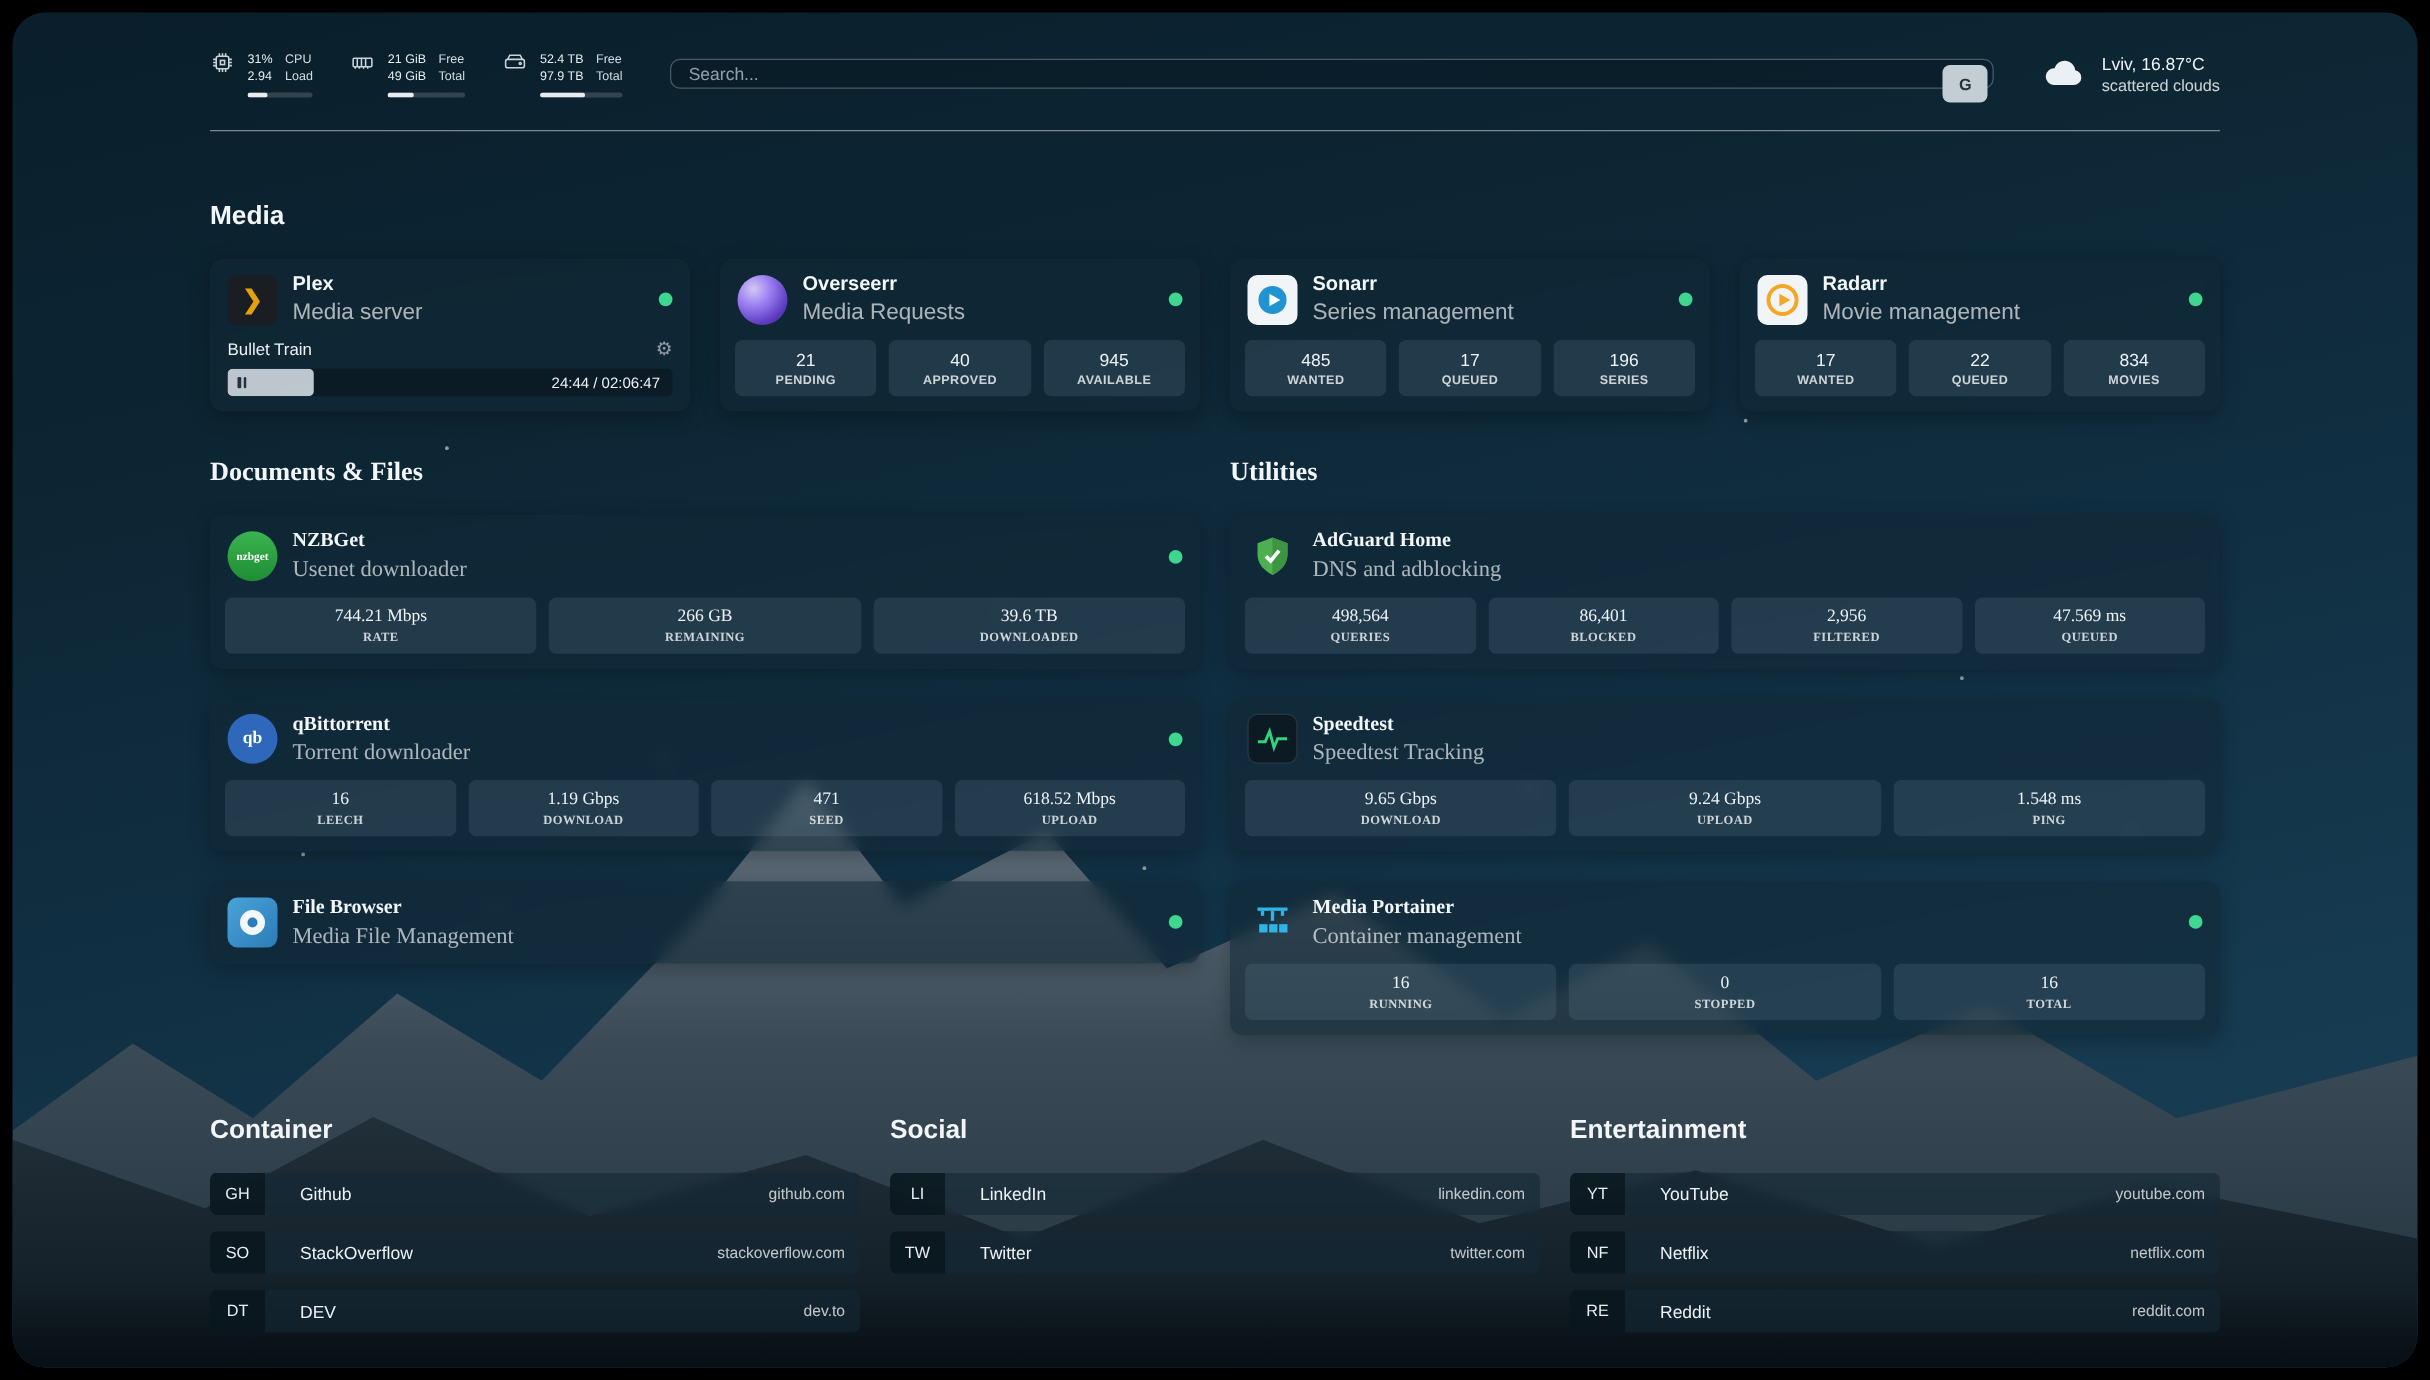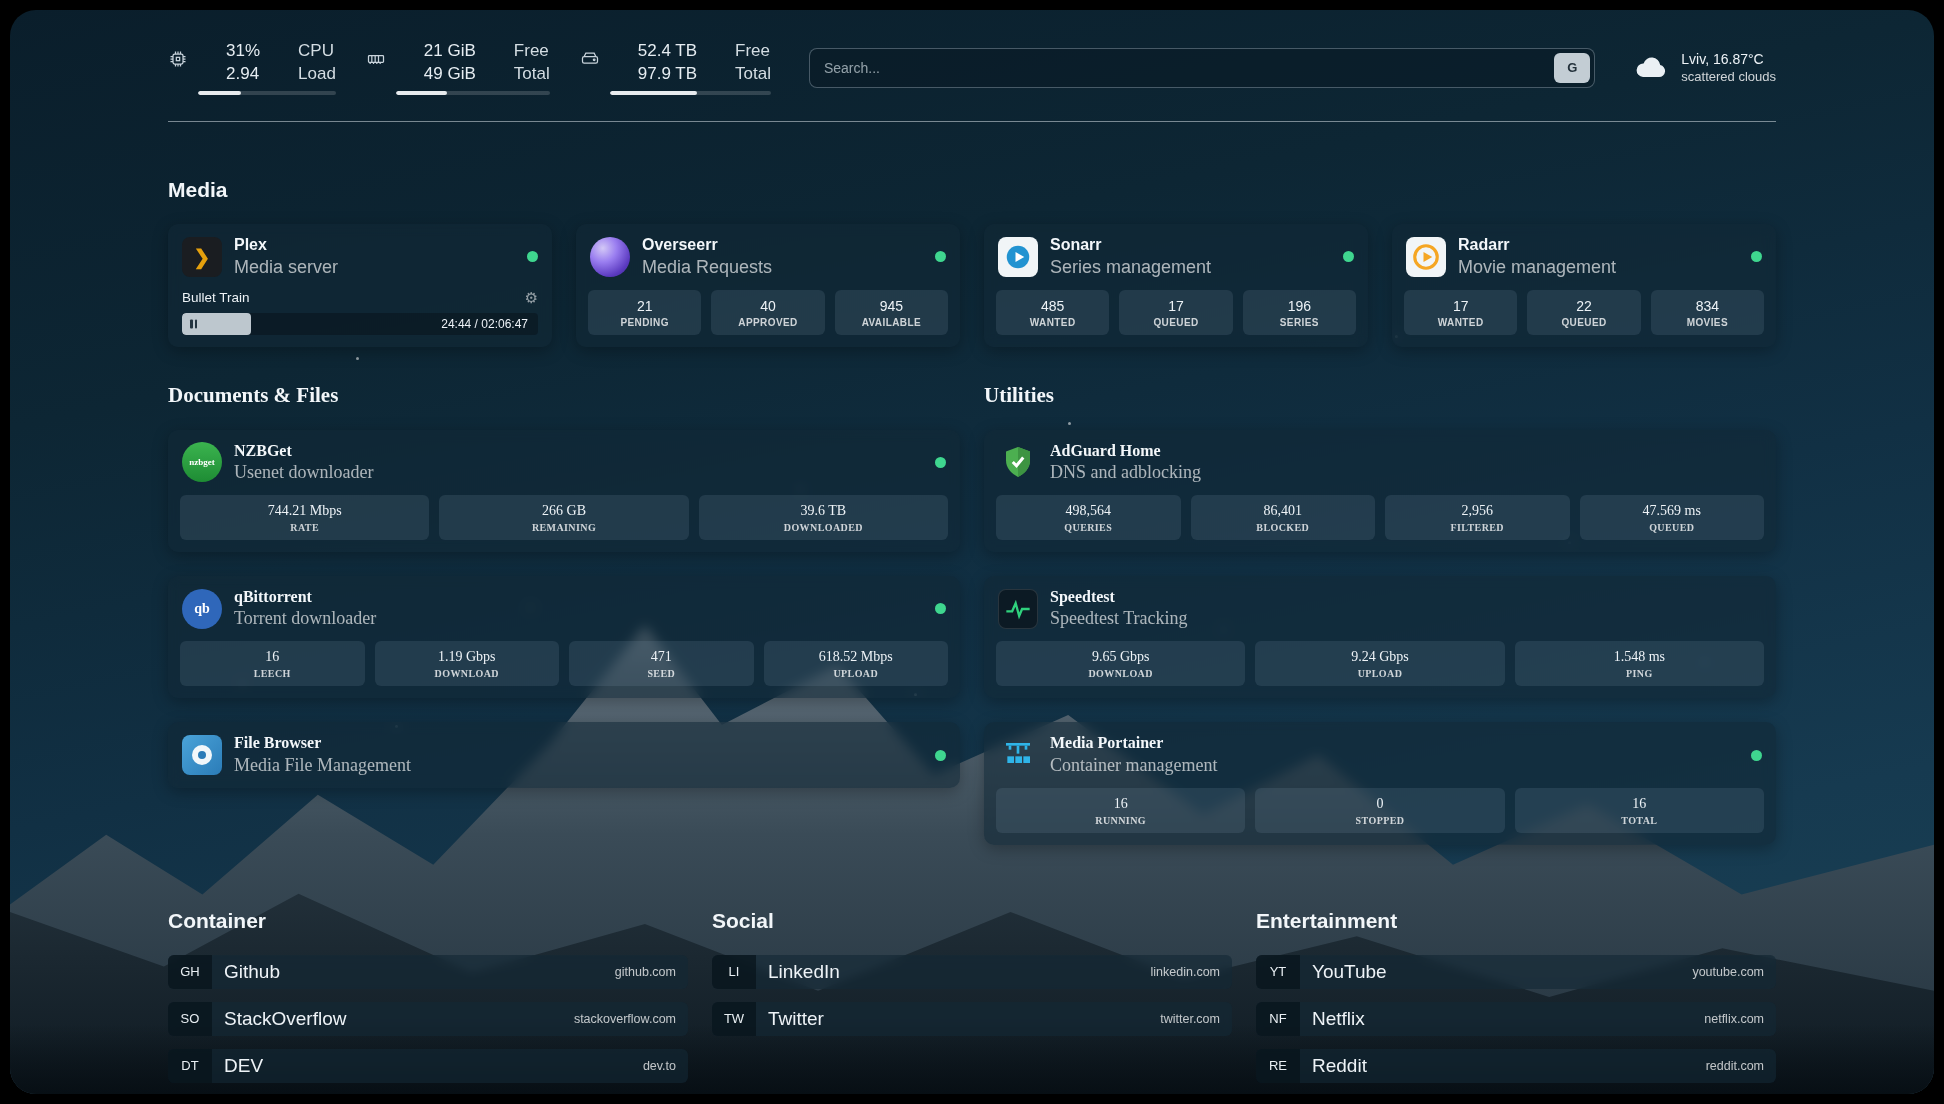--- a/index.html
+++ b/index.html
@@ -22,26 +22,26 @@
 
   .content { position:relative; padding:0 158px; height:100%; }
 
   
   .topbar { display:flex; align-items:center; margin-top:30px; }
   .resources { display:flex; gap:30px; }
   .res { display:flex; align-items:center; gap:10px; position:relative; padding-bottom:10px; }
   .res svg { width:20px; height:20px; stroke:#c9d4dc; fill:none; stroke-width:1.5; margin-bottom:8px; }
   .res-text { display:flex; gap:10px; }
   .res-col { display:flex; flex-direction:column; gap:1px; }
-  .res-col span { font-size:17px; color:#e6edf2; line-height:1.3;margin-left:28px; }
+  .res-col span { font-size:10px; color:#e6edf2; line-height:1.3; }
   .res-col.lbl span { color:#d4dde3; }
   .res-bar { position:absolute; left:30px; right:0; bottom:0; height:4px; border-radius:2px; background:rgba(255,255,255,.16); overflow:hidden; }
   .res-fill { height:100%; border-radius:2px; background:#e7ebee; }
 
-  .searchwrap { flex:1; margin:0 38px; position:relative; height:40px; }
+  .searchwrap { flex:1; margin:0 38px; position:relative; height:24px; }
   .searchwrap input { width:100%; height:100%; background:rgba(10,26,36,.55); border:1px solid rgba(170,190,202,.38);
     border-radius:8px; color:#e8eef3; font-size:14px; padding:0 56px 0 14px; outline:none; font-family:"Liberation Sans",sans-serif; }
   .searchwrap input::placeholder { color:rgba(220,230,236,.65); }
   .search-btn { position:absolute; right:5px; top:5px; width:36px; height:30px; border-radius:6px; border:none; cursor:pointer;
     background:#c3cdd4; color:#23313b; font-weight:bold; font-size:13px; display:flex; align-items:center; justify-content:center; font-family:"Liberation Sans",sans-serif; }
 
   .weather { display:flex; align-items:center; gap:12px;justify-content:center; }
   .weather svg { width:36px; height:26px; }
   .weather .w1 { font-size:14px; color:#eef3f7; }
   .weather .w2 { font-size:13px; color:rgba(255,255,255,.8); margin-top:2px; }
@@ -79,21 +79,21 @@
   .col .sec-title { margin-bottom:22px; }
   .col .card { margin-bottom:24px; }
 
   
   .bookmarks { display:grid; grid-template-columns:repeat(3,1fr); gap:0 24px; margin-top:40px; }
   .bookmarks .sec-title { margin-bottom:22px; }
   .bm { display:flex; align-items:center; height:34px; margin-bottom:13px; background:rgba(20,40,53,.62);
     border-radius:6px; overflow:hidden; cursor:pointer; backdrop-filter:blur(4px); }
   .bm-abbr { width:44px; align-self:stretch; background:rgba(7,17,25,.68); display:flex; align-items:center; justify-content:center;
     font-size:13px; color:#e9eff3; flex:none; }
-  .bm-name { margin-left:12px; font-size:19px; color:#eef3f7; }
+  .bm-name { margin-left:28px; font-size:14px; color:#eef3f7; }
   .bm-url { margin-left:auto; margin-right:12px; font-size:12.5px; color:rgba(255,255,255,.74); }
 
   
   .ic-plex { background:#1a1d21; color:#e5a00d; font-weight:bold; font-size:20px; }
   .ic-overseerr { border-radius:50%; background:radial-gradient(circle at 32% 28%,#d3c8f6 0%,#9a7ef0 35%,#5b3ac0 72%,#3a2390 100%); }
   .ic-sonarr,.ic-radarr { background:#f1f5f7; }
   .ic-nzbget { border-radius:50%; background:linear-gradient(180deg,#3bb44f,#1e8c34); color:#fff; font-size:9px; font-weight:bold; }
   .ic-qb { border-radius:50%; background:#2f67ba; color:#fff; font-size:14px; font-weight:bold; }
   .ic-fb { background:linear-gradient(135deg,#4aa3d8,#2b7cb8); }
   .ic-fb .fb-circ { width:20px; height:20px; border-radius:50%; background:#f2f7fa; display:flex; align-items:center; justify-content:center; }

